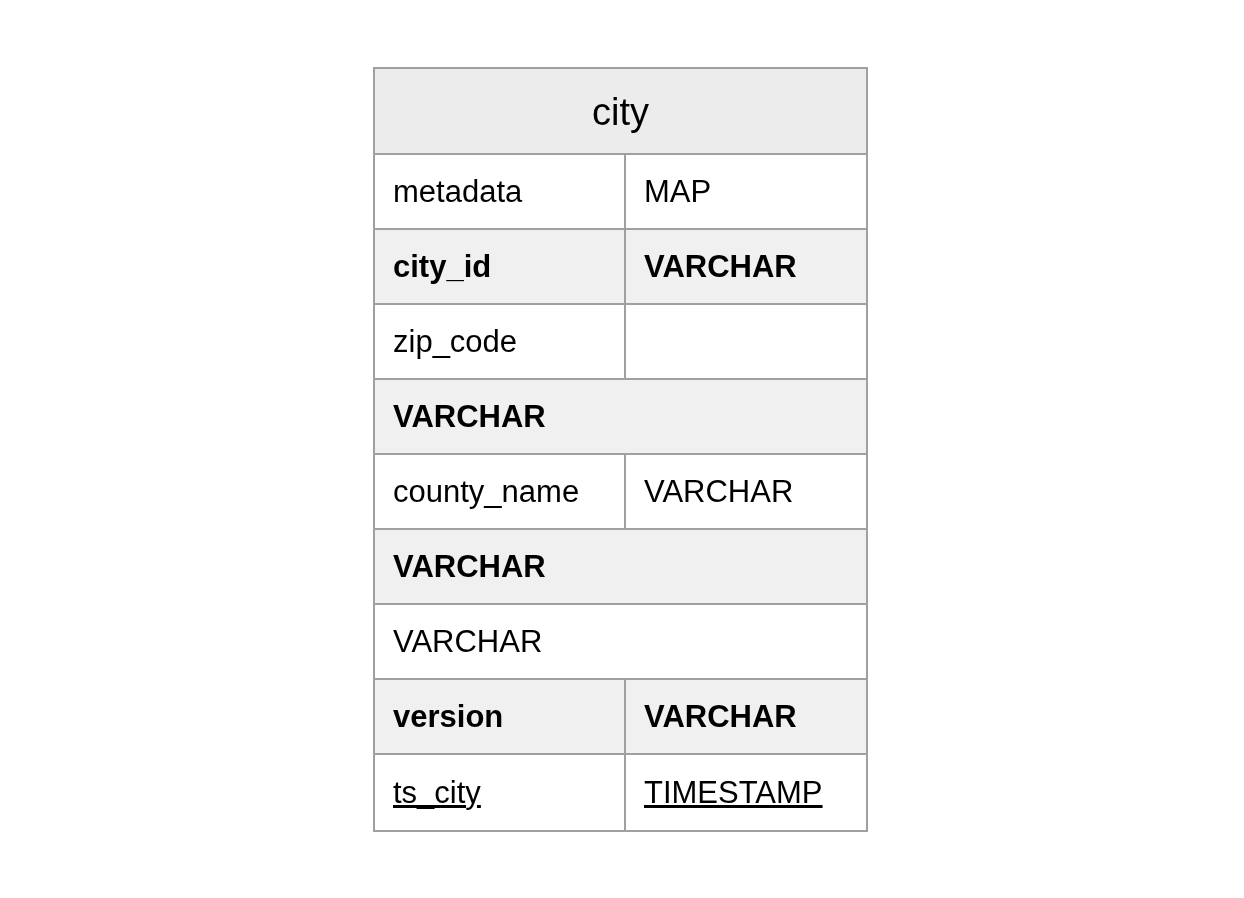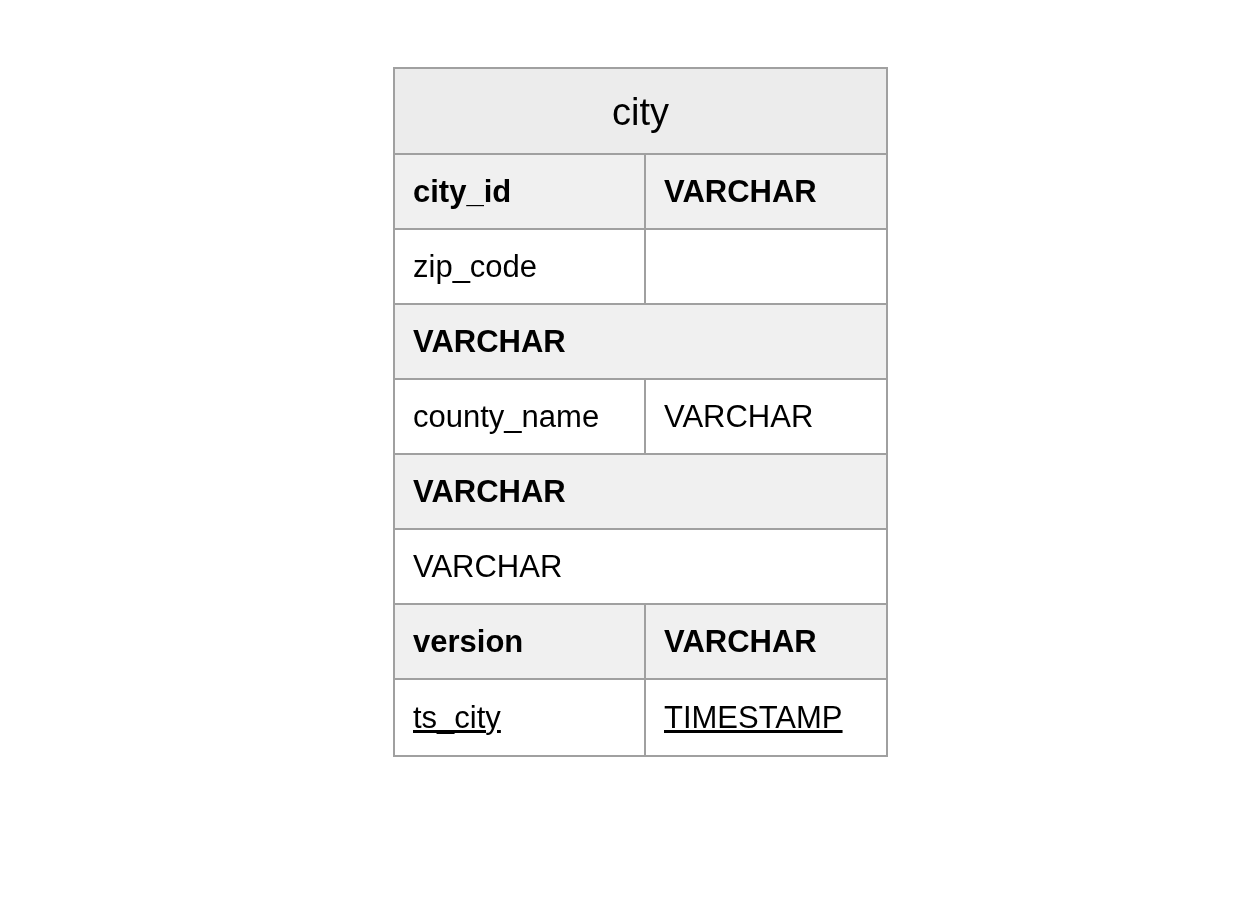--- a/index.html
+++ b/index.html
@@ -11,21 +11,20 @@
     height: 898px;
     background: #ffffff;
     font-family: "Liberation Sans", sans-serif;
     overflow: hidden;
   }
 
   #canvas {
     position: relative;
     width: 1000px;
     height: 898px;
-    margin-left: 20px;
   }
 
   .entity-table {
     position: absolute;
     left: 373px;
     top: 67px;
     width: 495px;
     border: 2px solid #a0a0a0;
     box-sizing: border-box;
     background: #ffffff;
@@ -89,20 +88,24 @@
 </style>
 </head>
 <body>
 
 <div id="canvas">
 
   <div class="entity-table">
 
     <div class="entity-title">city</div>
 
+    <div class="field-row plain">
+      <div class="field-name">metadata</div>
+      <div class="field-type">MAP</div>
+    </div>
 
     <div class="field-row alt">
       <div class="field-name">city_id</div>
       <div class="field-type">VARCHAR</div>
     </div>
 
     <div class="field-row plain">
       <div class="field-name">zip_code</div>
     </div>
 

